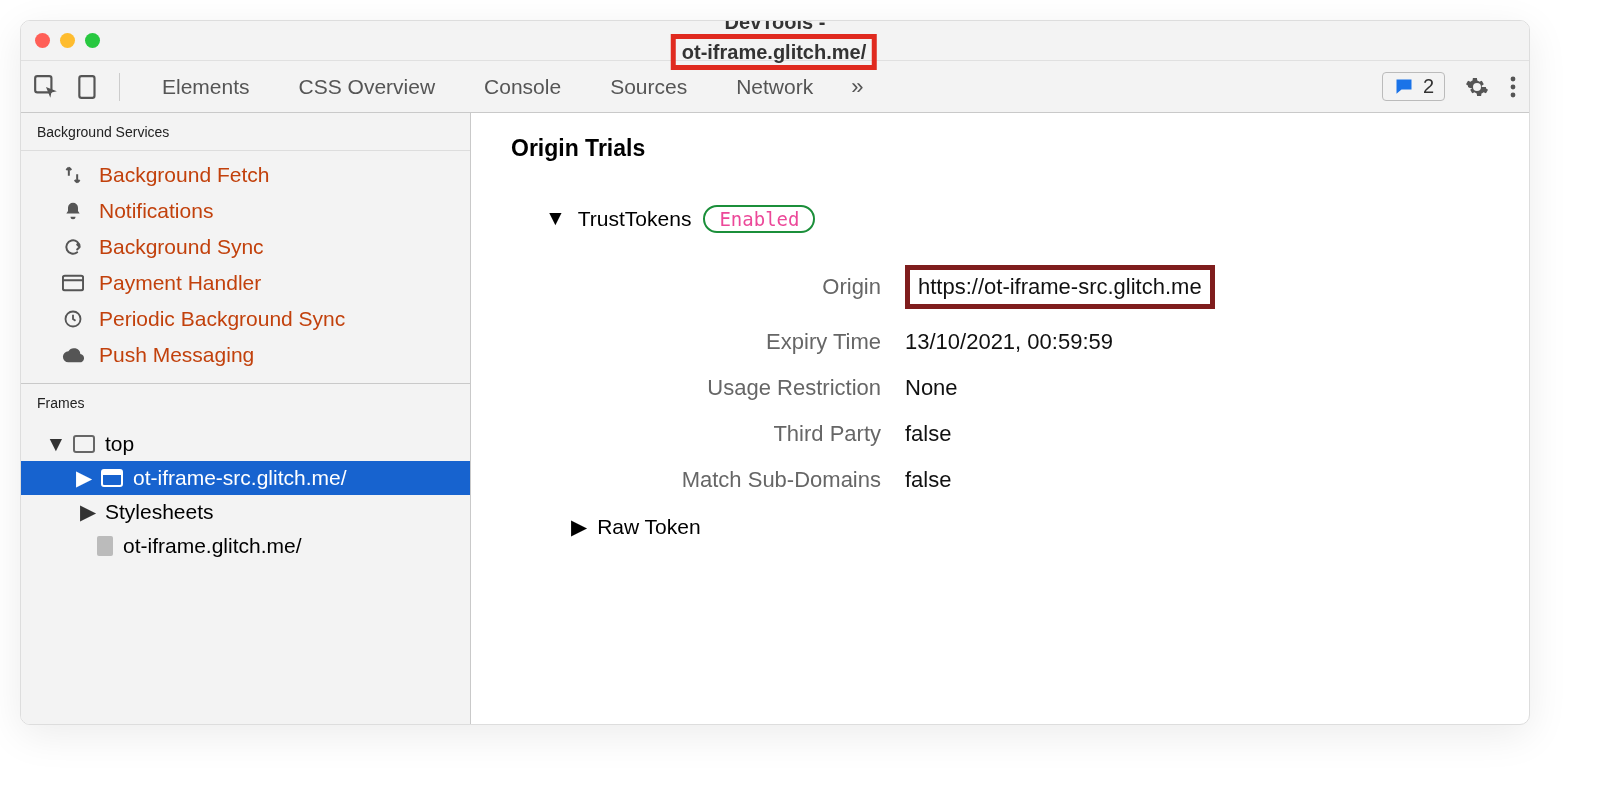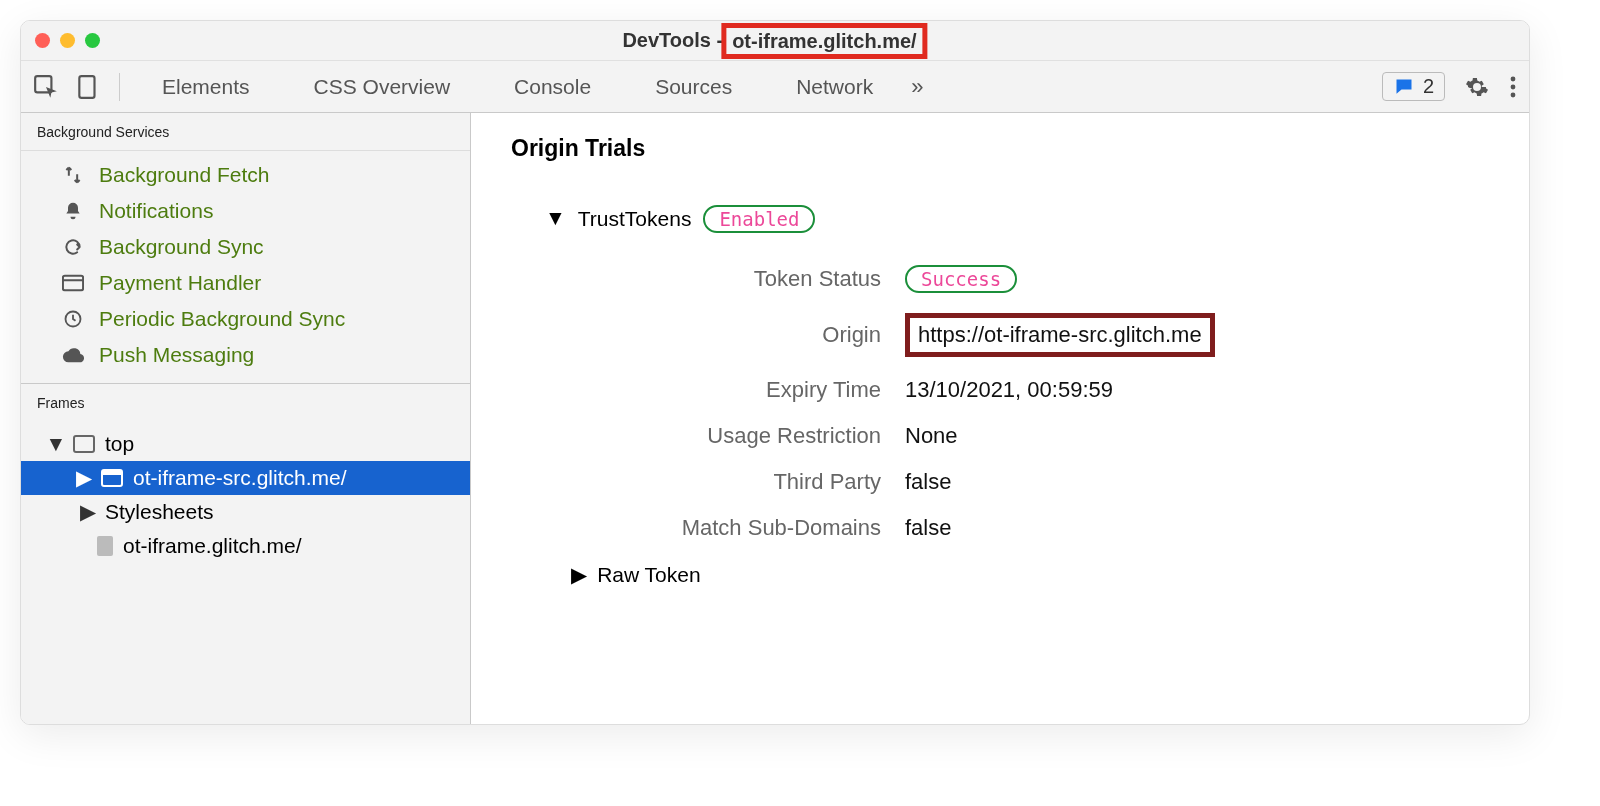--- a/index.html
+++ b/index.html
@@ -35,20 +35,21 @@
   .dot.red { background: #ff5f57; }
   .dot.yellow { background: #febc2e; }
   .dot.green { background: #28c840; }
   .title-center {
     position: absolute;
     left: 50%; transform: translateX(-50%);
     display: flex; align-items: center;
     font-size: 20px;
     color: #333;
     font-weight: 600;
+    flex-direction: column;
   }
   .title-url {
     border: 5px solid #e02a1f;
     padding: 1px 6px;
     margin-left: -2px;
     line-height: 1.2;
   }
   .toolbar {
     height: 52px;
     background: #f3f3f3;
@@ -57,21 +58,21 @@
     align-items: center;
     padding: 0 12px;
     gap: 6px;
     font-size: 21px;
     color: #555;
   }
   .toolbar .divider {
     width: 1px; height: 28px; background: #ccc;
     margin: 0 12px;
   }
-  .tabs { display: flex; align-items: stretch; height: 100%; gap: 16px; }
+  .tabs { display: flex; align-items: stretch; height: 100%; gap: 1px; }
   .tab {
     display: flex; align-items: center;
     padding: 0 24px;
     color: #555;
     cursor: pointer;
     position: relative;
     height: 100%;
   }
   .tab.active { color: #1a73e8; }
   .tab.active::after {
@@ -104,21 +105,21 @@
     padding: 12px 16px 10px 16px;
     color: #222;
     font-size: 14px;
     border-bottom: 1px solid #ddd;
     margin-top: -1px;
   }
   .sidebar-list { padding: 6px 0 10px 0; }
   .sidebar-item {
     display: flex; align-items: center; gap: 14px;
     padding: 6px 16px 6px 40px;
-    color: #4d7c0f; cursor: pointer;
+    color: #c2410c; cursor: pointer;
   }
   .sidebar-item .sicon { width: 24px; display: inline-flex; justify-content: center; color: #555; }
 
   .frames-section { border-top: 1px solid #c9c9c9; flex:1; }
   .tree { padding: 6px 0; }
   .tree-row {
     display: flex; align-items: center; gap: 10px;
     padding: 5px 8px 5px 18px;
     font-size: 21px;
     cursor: pointer;
@@ -332,26 +333,20 @@
       <h2>Origin Trials</h2>
 
       <div class="trial-header">
         <span class="disclosure-down">▼</span>
         <span>TrustTokens</span>
         <span class="pill">Enabled</span>
       </div>
 
       <div class="kv-table">
         <div class="kv-row">
-          <div class="kv-label">Token Status</div>
-          <div class="kv-value">
-            <span class="pill">Success</span>
-          </div>
-        </div>
-        <div class="kv-row">
           <div class="kv-label">Origin</div>
           <div class="kv-value highlight">https://ot-iframe-src.glitch.me</div>
         </div>
         <div class="kv-row">
           <div class="kv-label">Expiry Time</div>
           <div class="kv-value">13/10/2021, 00:59:59</div>
         </div>
         <div class="kv-row">
           <div class="kv-label">Usage Restriction</div>
           <div class="kv-value">None</div>

